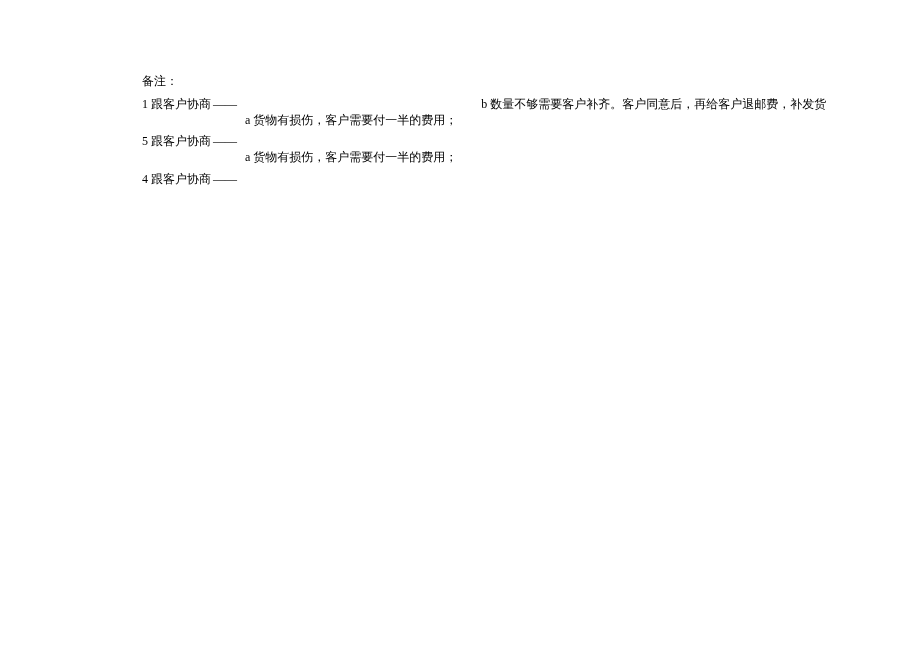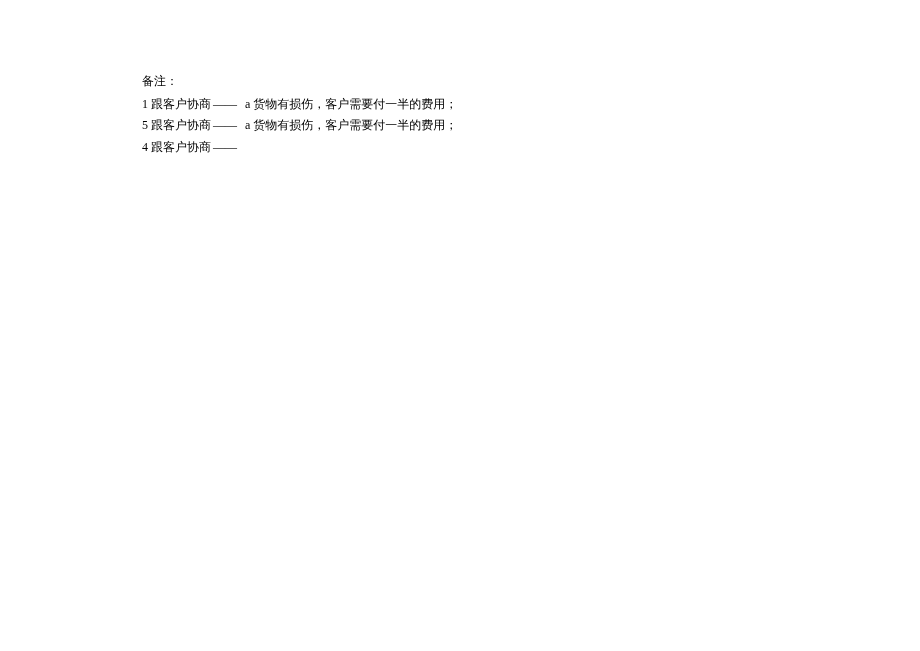--- a/index.html
+++ b/index.html
@@ -36,40 +36,42 @@
     .line-prefix {
       display: inline-block;
     }
     .line-dash {
       display: inline-block;
       margin-left: 2px;
       margin-right: 8px;
     }
     .line-part-a {
       display: inline-block;
+      margin-top: 16px;
     }
     .line-gap {
       display: inline-block;
       width: 24px;
     }
     .line-part-b {
       display: inline-block;
     }
   </style>
 </head>
 <body>
 
 <div class="content">
   <div class="note-header">备注：</div>
 
   <div class="note-line">
     <span class="line-prefix">1 跟客户协商</span>
     <span class="line-dash">——</span>
     <span class="line-part-a">a 货物有损伤，客户需要付一半的费用；</span>
     <span class="line-gap"></span>
+    <span class="line-part-b">b 数量不够需要客户补齐。客户同意后，再给客户退邮费，补发货</span>
   </div>
 
   <div class="note-line">
     <span class="line-prefix">5 跟客户协商</span>
     <span class="line-dash">——</span>
     <span class="line-part-a">a 货物有损伤，客户需要付一半的费用；</span>
     <span class="line-gap"></span>
   </div>
 
   <div class="note-line">

